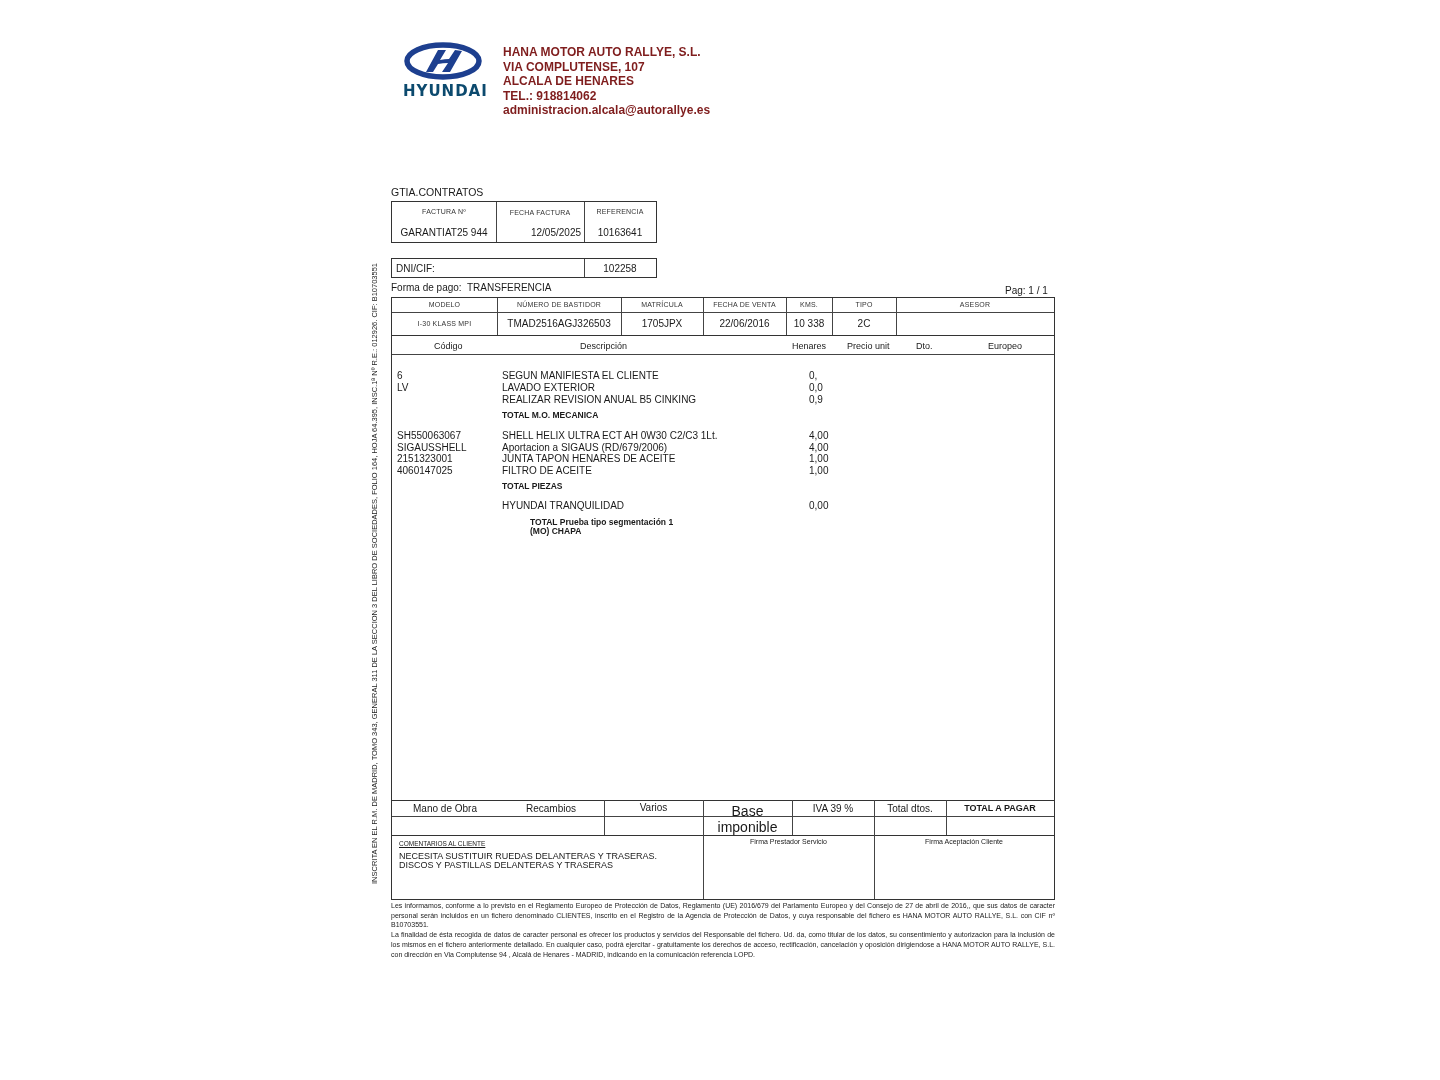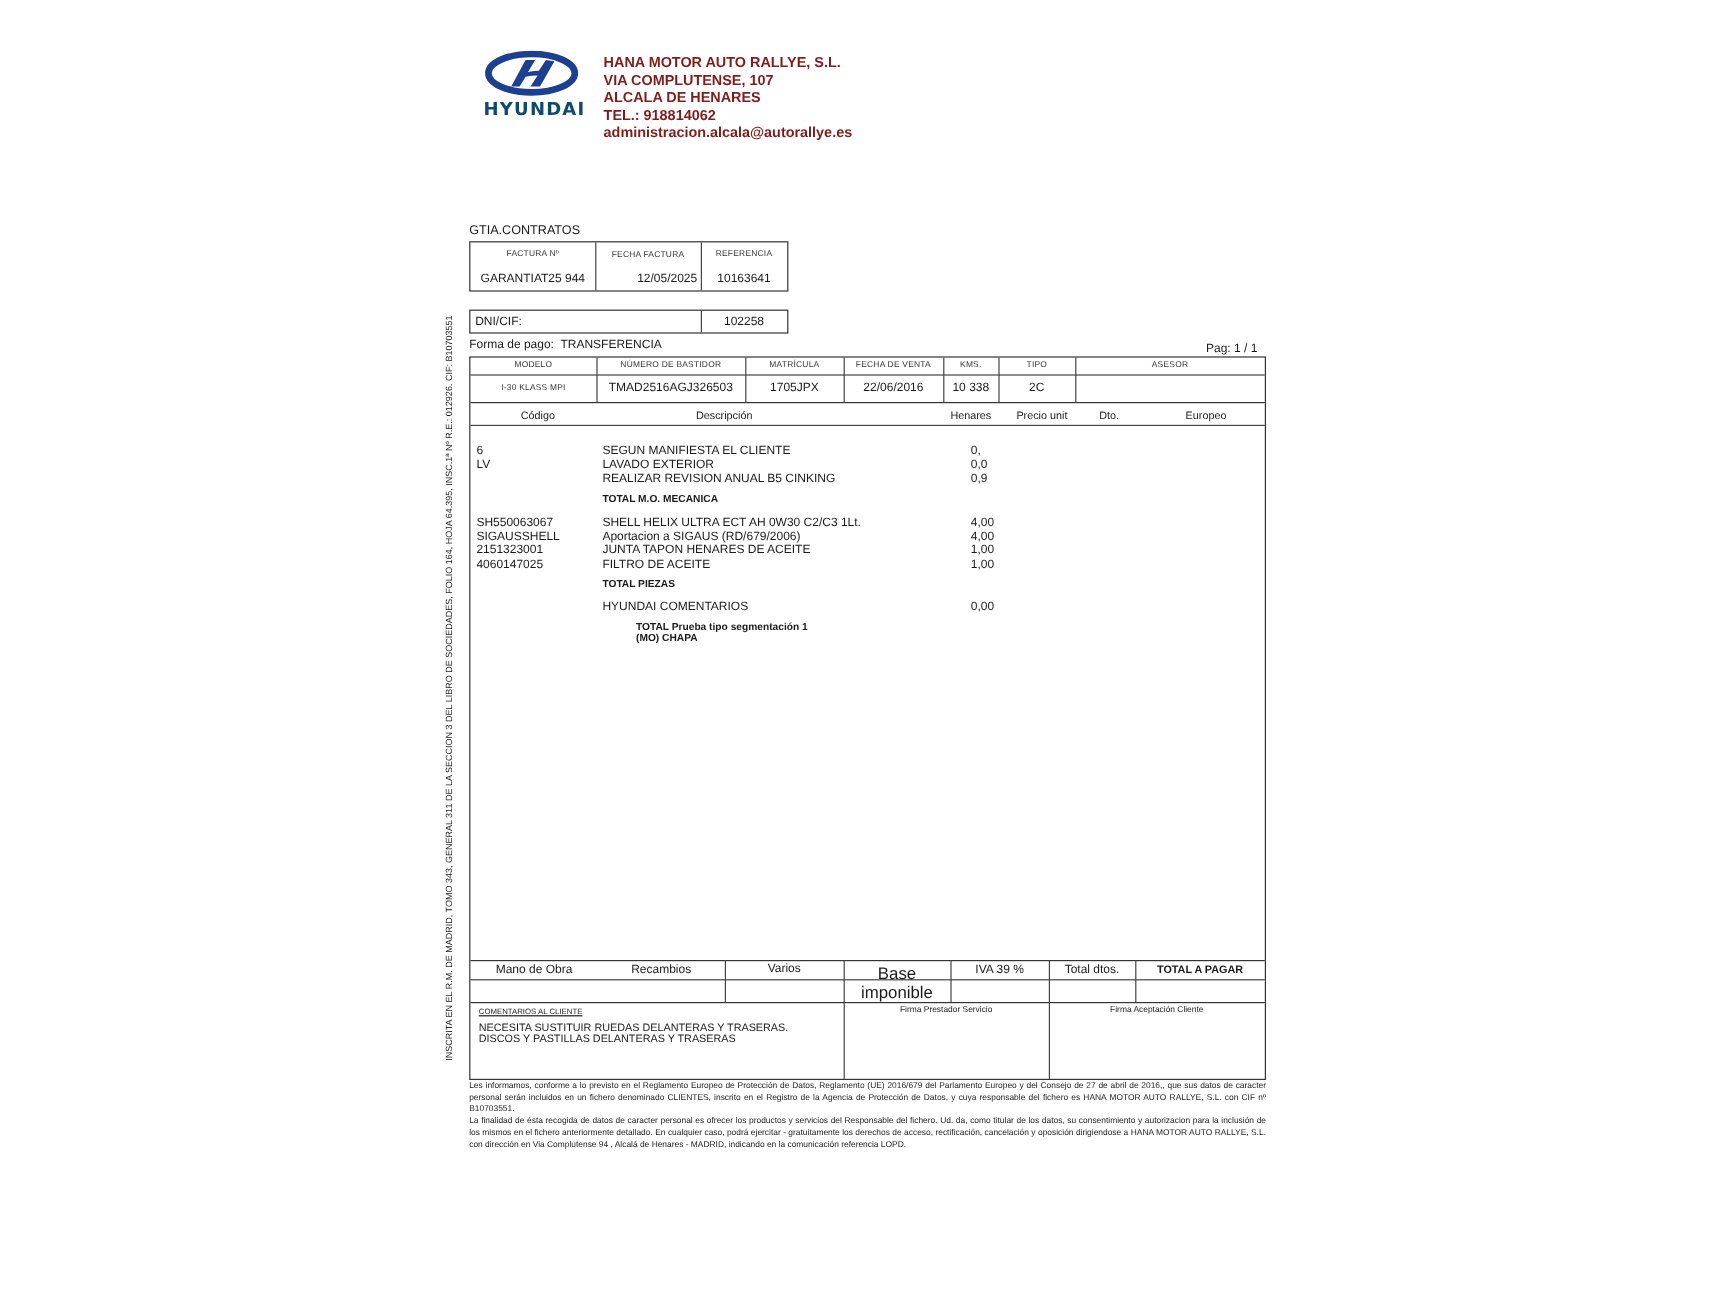--- a/index.html
+++ b/index.html
@@ -162,21 +162,21 @@
   <span class="abs" style="left:412px;">1,00</span>
 </div>
 <div class="line-row" style="left:397px;top:465px;">
   <span class="abs" style="left:0;">4060147025</span>
   <span class="abs" style="left:105px;">FILTRO DE ACEITE</span>
   <span class="abs" style="left:412px;">1,00</span>
 </div>
 <div class="abs bold-sm" style="left:502px;top:482px;">TOTAL PIEZAS</div>
 
 <div class="line-row" style="left:397px;top:500px;">
-  <span class="abs" style="left:105px;">HYUNDAI COMENTARIOS</span>
+  <span class="abs" style="left:105px;">HYUNDAI TRANQUILIDAD</span>
   <span class="abs" style="left:412px;">0,00</span>
 </div>
 <div class="abs bold-sm" style="left:530px;top:518px;">
   <div>TOTAL Prueba tipo segmentación 1</div>
   <div>(MO) CHAPA</div>
 </div>
 
 <div class="abs vertical">INSCRITA EN EL R.M. DE MADRID, TOMO 343, GENERAL 311 DE LA SECCION 3 DEL LIBRO DE SOCIEDADES, FOLIO 164, HOJA 64.395, INSC.1ª Nº R.E.: 012926. CIF: B10703551</div>
 
 <div class="abs legal">

